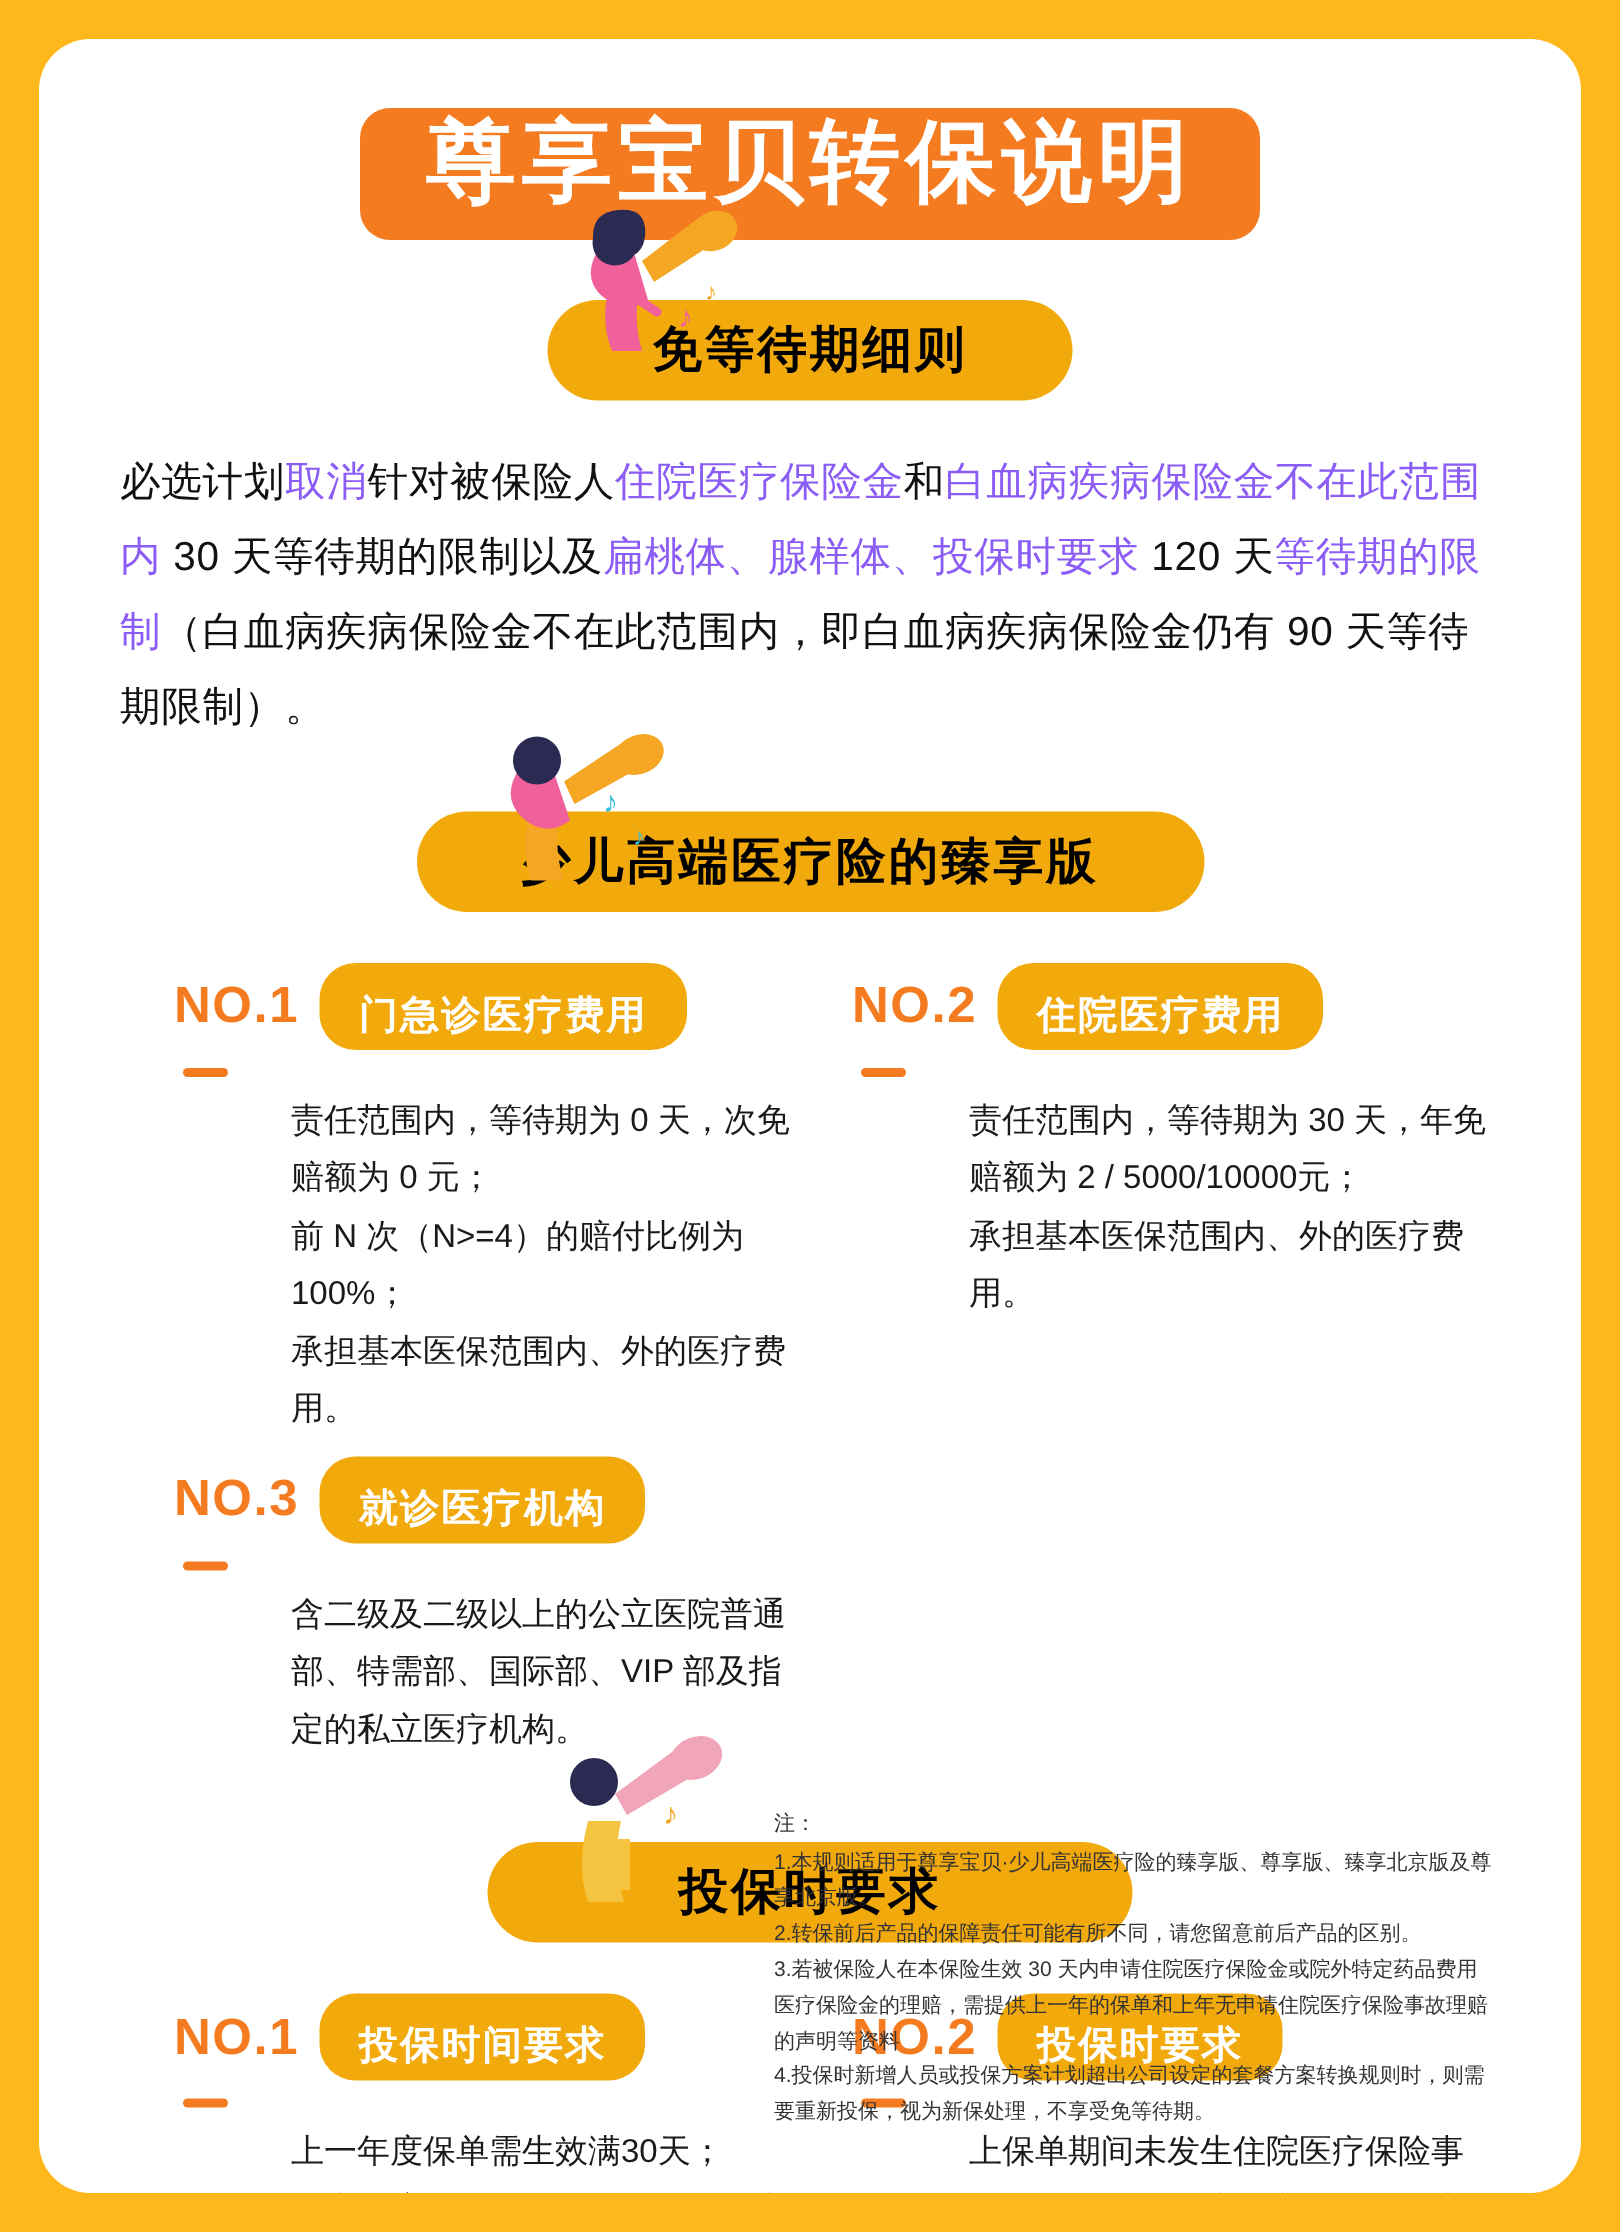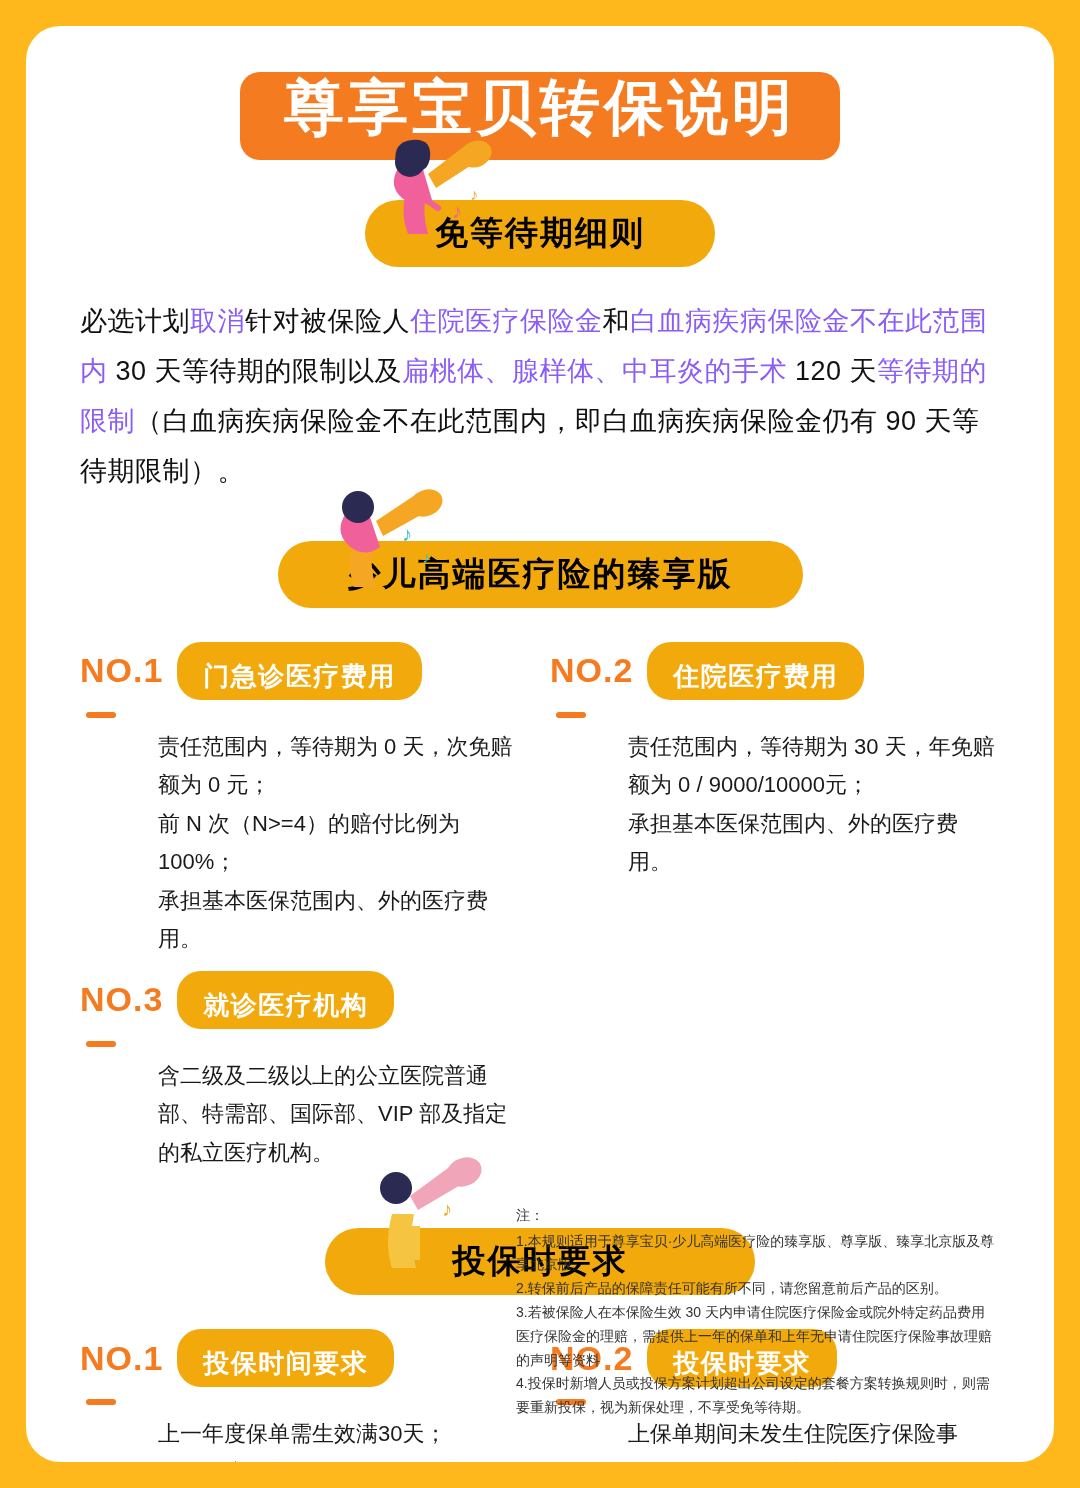--- a/index.html
+++ b/index.html
@@ -77,20 +77,21 @@
     color:#111111;
     letter-spacing:0.5px;
   }
   .hl{color:#8b5cf6;}
 
   
   .grid{
     display:flex;
     flex-wrap:wrap;
     margin-top:34px;
+    margin-left:36px;
   }
   .col{width:50%;box-sizing:border-box;}
   .col.left{padding-right:18px;}
   .col.right{padding-left:10px;}
 
   .no-head{display:flex;align-items:center;gap:14px;}
   .no-label{
     color:#F47B20;
     font-size:34px;
     font-weight:bold;
@@ -151,21 +152,21 @@
           <path d="M62 40 l34 -26 q10 -8 14 2 q4 10 -6 16 l-34 22 z" fill="#F5A623"></path>
           <ellipse cx="110" cy="20" rx="16" ry="13" fill="#F5A623" transform="rotate(-24 110 20)"></ellipse>
           <path d="M60 66 l12 8" stroke="#F0609B" stroke-width="6" stroke-linecap="round" fill="none"></path>
           <text x="86" y="84" font-size="20" fill="#F0609B">♪</text>
           <text x="104" y="66" font-size="16" fill="#F5A623">♪</text>
         </svg>
       </span>
       <div class="pill">免等待期细则</div>
     </div>
 
-    <div class="para" id="para1"><span>必选计划</span><span class="hl">取消</span><span>针对被保险人</span><span class="hl">住院医疗保险金</span><span>和</span><span class="hl">白血病疾病保险金不在此范围内</span><span> 30 天等待期的限制以及</span><span class="hl">扁桃体、腺样体、中耳炎的手术</span><span> 120 天</span><span class="hl">等待期的限制</span><span>（白血病疾病保险金不在此范围内，即白血病疾病保险金仍有 90 天等待期限制）。</span></div>
+    <div class="para" id="para1"><span>必选计划</span><span class="hl">取消</span><span>针对被保险人</span><span class="hl">住院医疗保险金</span><span>和</span><span class="hl">白血病疾病保险金不在此范围内</span><span> 30 天等待期的限制以及</span><span class="hl">扁桃体、腺样体、投保时要求</span><span> 120 天</span><span class="hl">等待期的限制</span><span>（白血病疾病保险金不在此范围内，即白血病疾病保险金仍有 90 天等待期限制）。</span></div>
 
     <div class="section-head" style="margin-top:44px;">
       <span class="horn" style="left:230px;top:-58px;">
         <svg width="160" height="120" viewBox="0 0 160 120">
           <path d="M44 56 q-8 26 0 48 h22 q-8 -24 -2 -48 z" fill="#F5A623"></path>
           <path d="M36 30 q-12 18 2 32 q16 14 32 2 l-12 -36 z" fill="#F0609B"></path>
           <circle cx="48" cy="24" r="16" fill="#2A2A52"></circle>
           <path d="M66 38 l36 -24 q10 -7 14 3 q4 10 -7 16 l-36 20 z" fill="#F5A623"></path>
           <ellipse cx="116" cy="20" rx="17" ry="13" fill="#F5A623" transform="rotate(-22 116 20)"></ellipse>
           <text x="92" y="58" font-size="20" fill="#33C0D8">♪</text>
@@ -191,21 +192,21 @@
         </div>
       </div>
       <div class="col right">
         <div class="block">
           <div class="no-head">
             <span class="no-label">NO.2</span>
             <span class="tag">住院医疗费用</span>
           </div>
           <div class="underbar"></div>
           <div class="body-text">
-              <div>责任范围内，等待期为 30 天，年免赔额为 0 / 9000/10000元；</div>
+              <div>责任范围内，等待期为 30 天，年免赔额为 2 / 5000/10000元；</div>
               <div>承担基本医保范围内、外的医疗费用。</div>
             </div>
         </div>
       </div>
       <div class="col left" style="margin-top:6px;">
         <div class="block">
           <div class="no-head">
             <span class="no-label">NO.3</span>
             <span class="tag">就诊医疗机构</span>
           </div>

